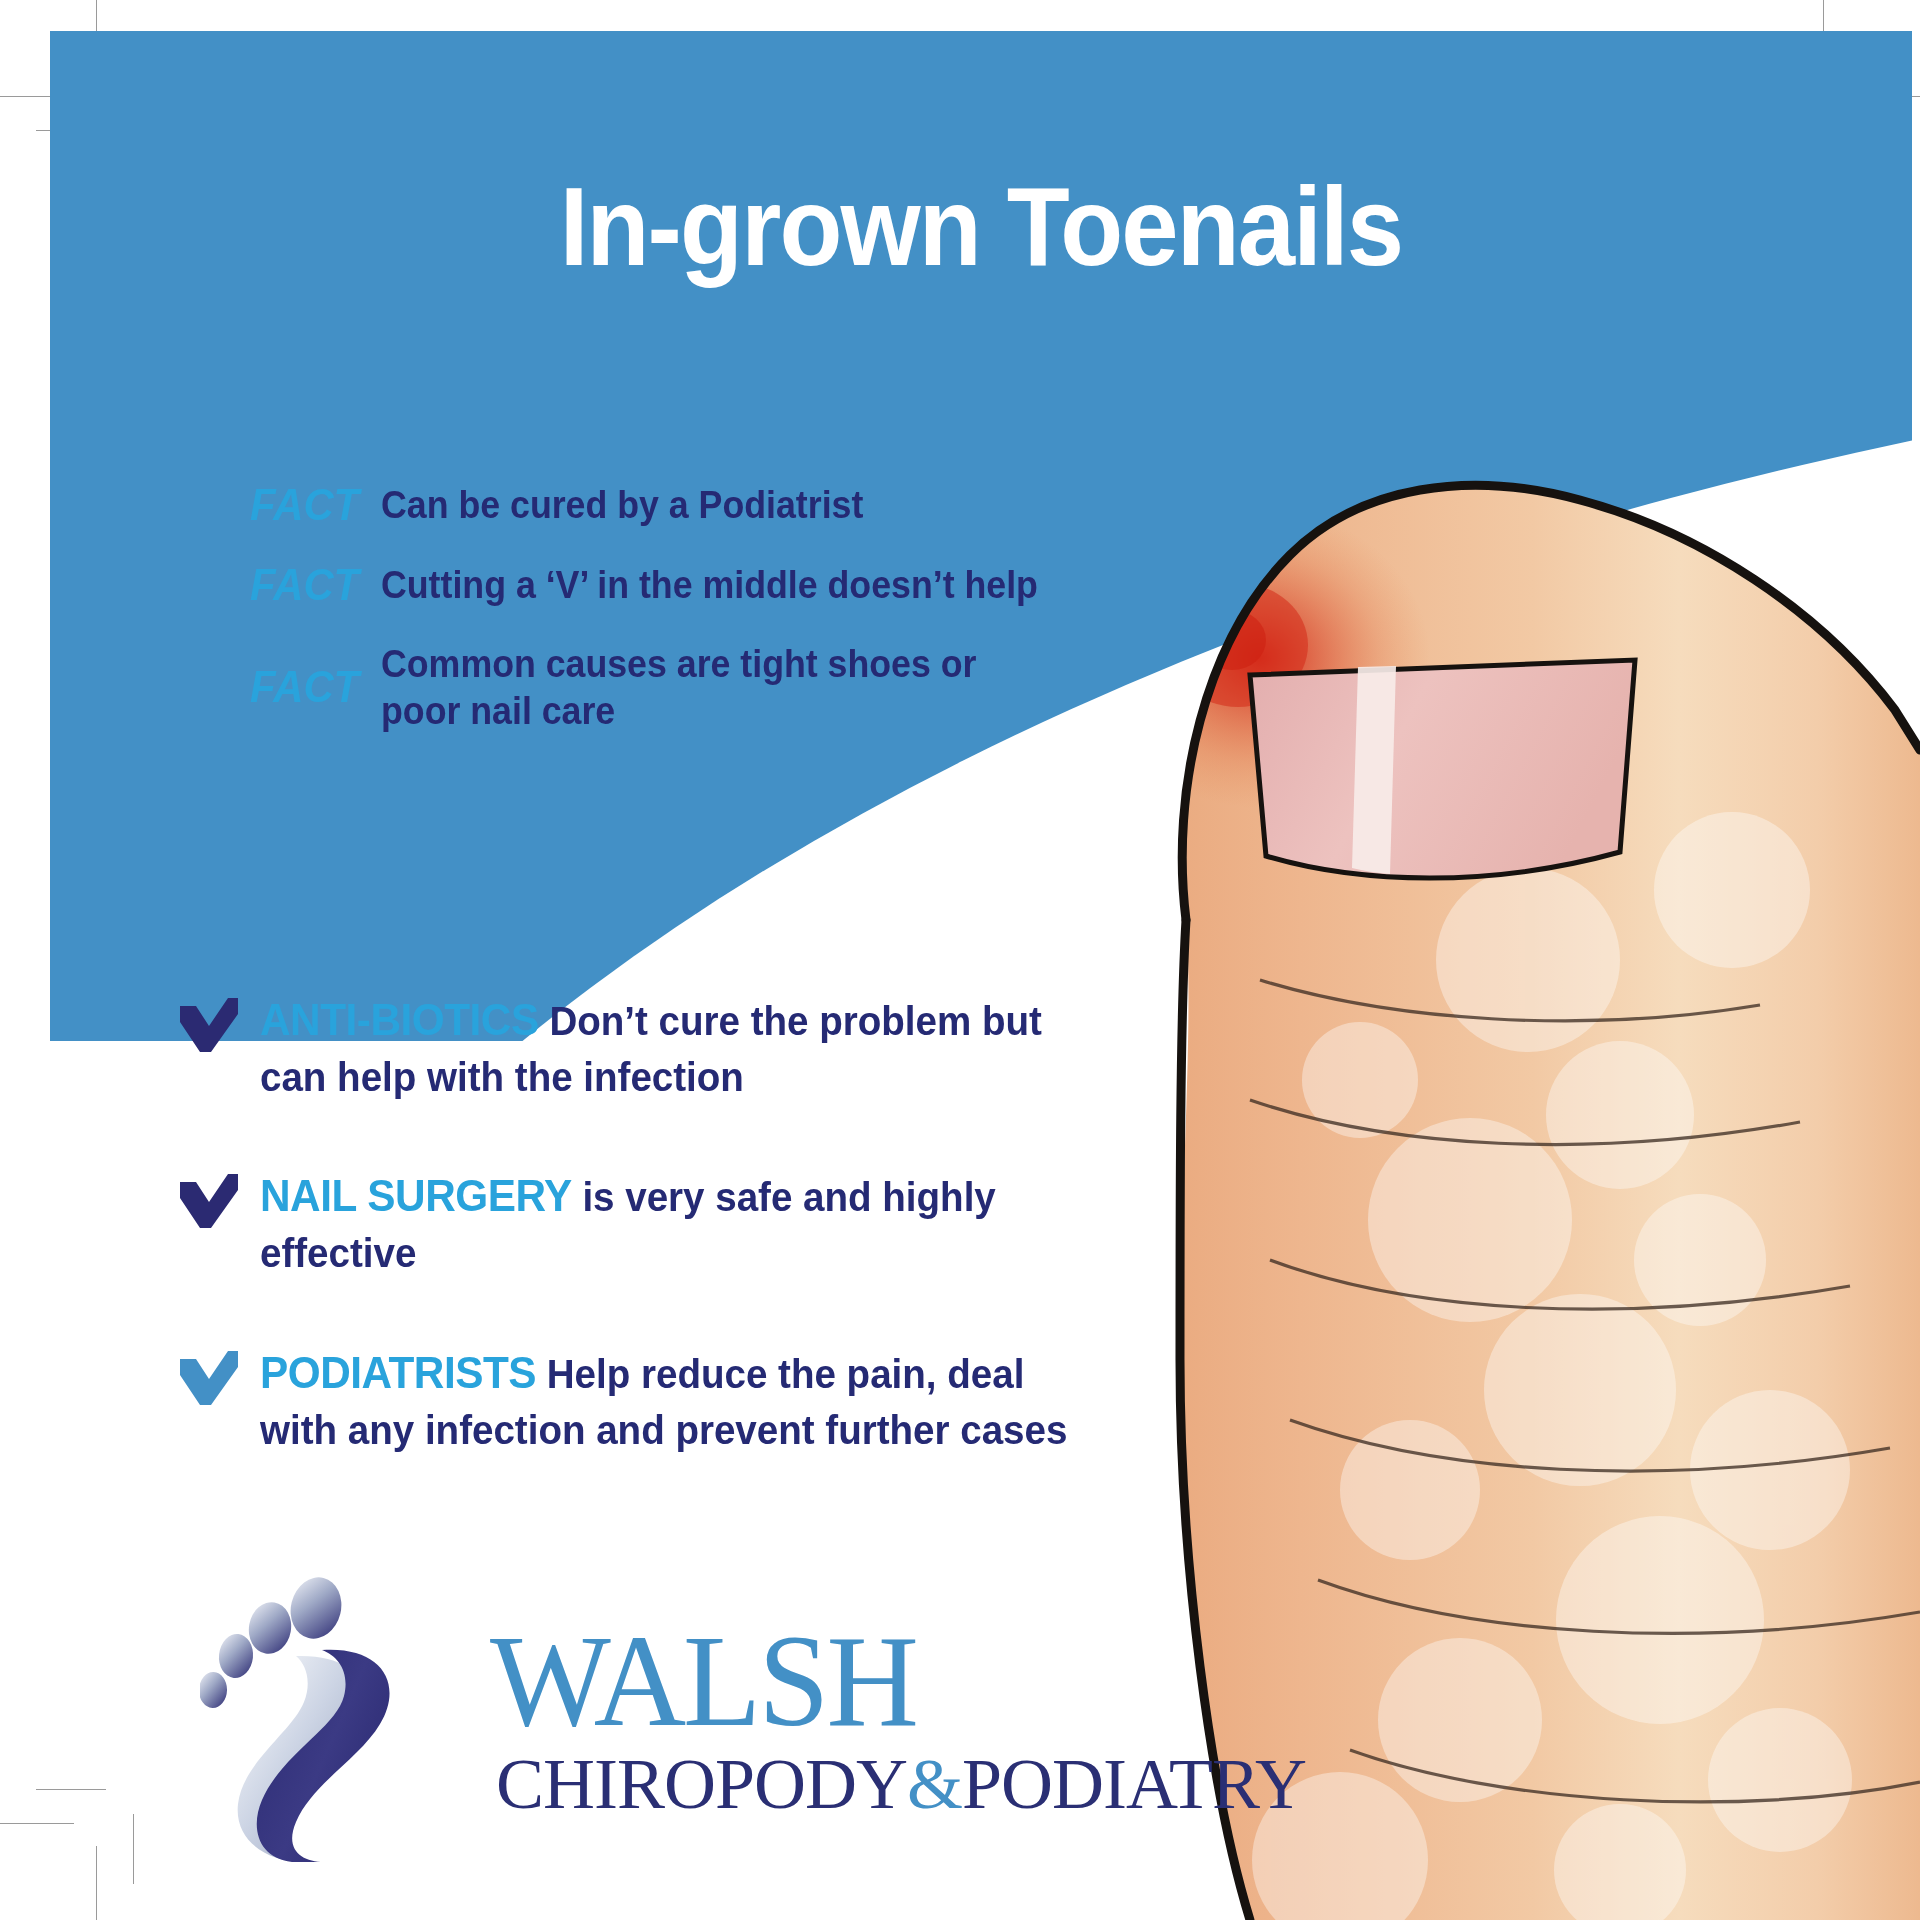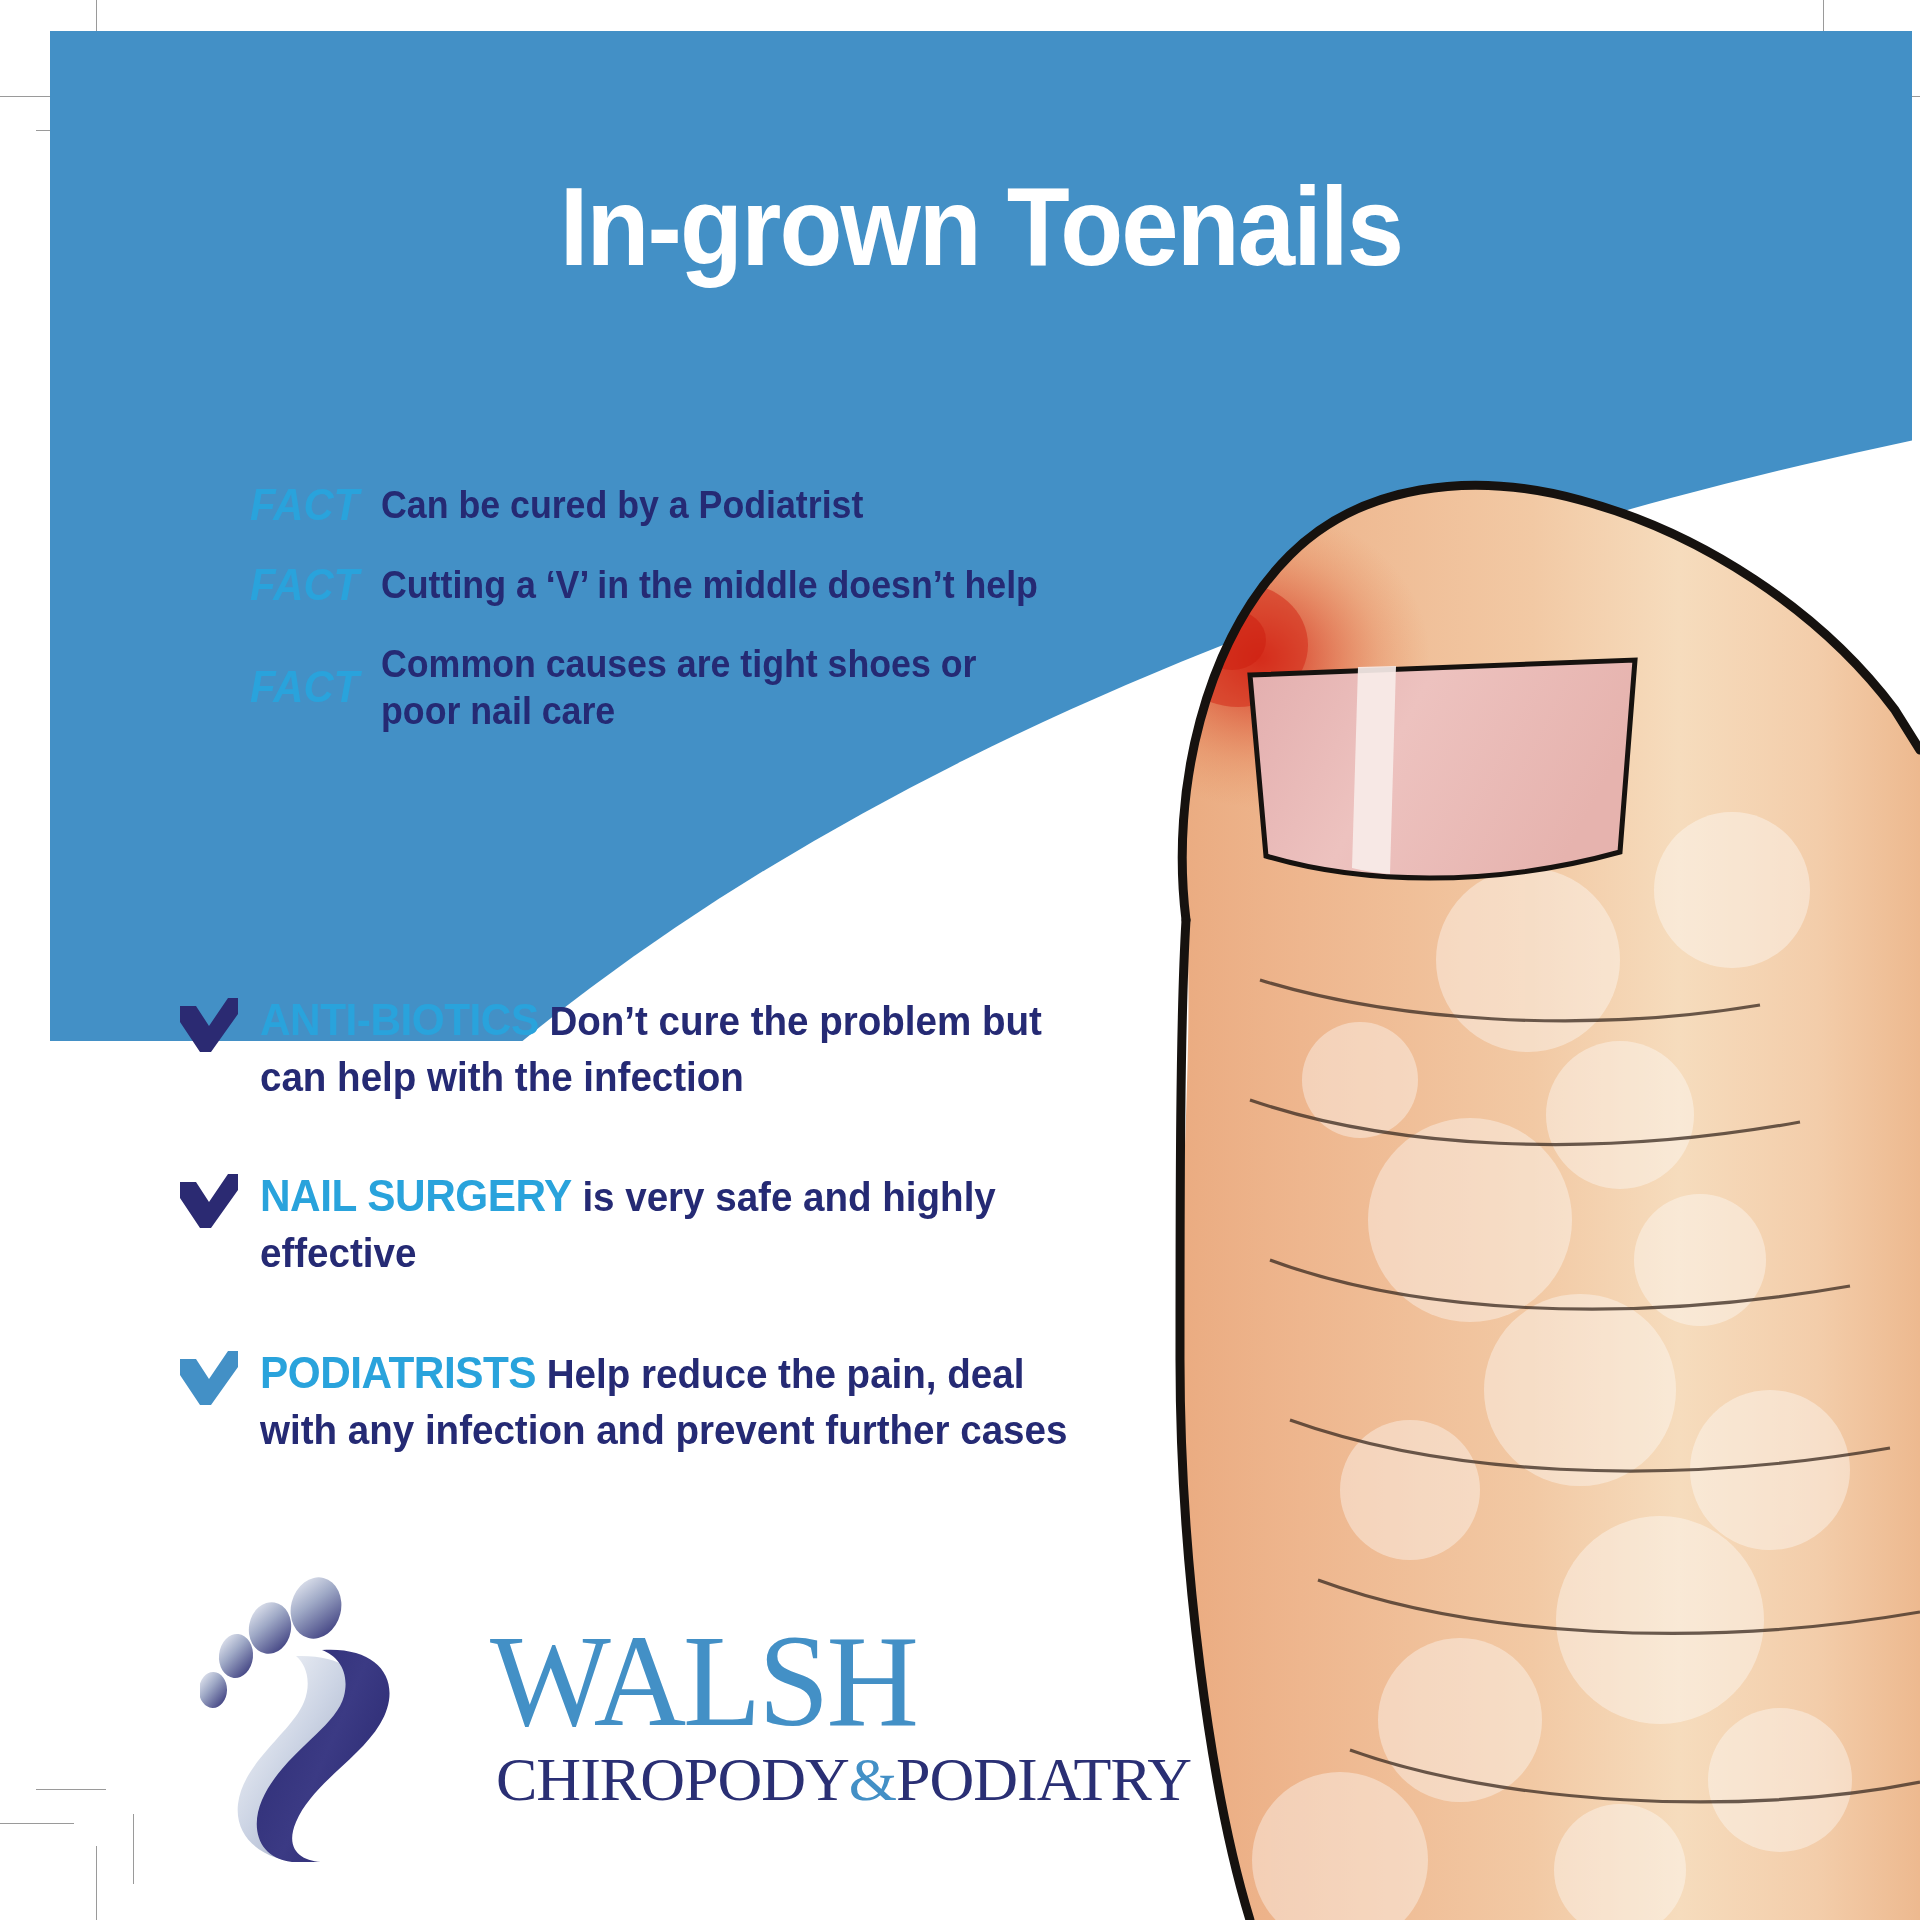--- a/index.html
+++ b/index.html
@@ -75,21 +75,21 @@
   
   .logo{position:absolute;left:200px;top:1572px;width:800px;height:300px;font-family:Liberation Serif, serif;}
   .logo-walsh{
     position:absolute;left:290px;top:44px;
     font-size:128px;font-weight:normal;color:#4390c6;
     letter-spacing:-3px;line-height:1;
     transform:scaleY(1.02);transform-origin:left top;
   }
   .logo-sub{
     position:absolute;left:296px;top:176px;
-    font-size:62px;color:#2a2f74;letter-spacing:-1px;line-height:1;
+    font-size:72px;color:#2a2f74;letter-spacing:-1px;line-height:1;
     white-space:nowrap;
   }
   .logo-sub .amp{color:#4390c6;}
 </style>
 </head>
 <body>
 
 <div class="poster">
 
   <div class="crop v thin" style="left:96px;top:0;"></div>

